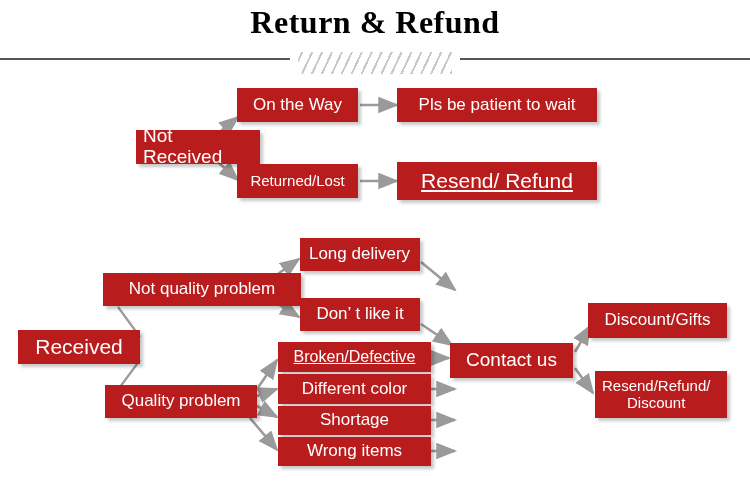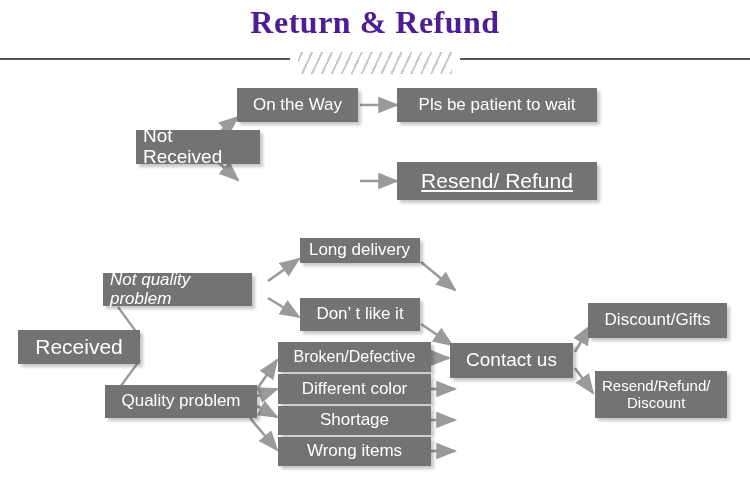--- a/index.html
+++ b/index.html
@@ -22,21 +22,21 @@
   #header-title {
     position: absolute;
     left: 0;
     top: 4px;
     width: 750px;
     text-align: center;
     font-family: "Liberation Serif", serif;
     font-weight: bold;
     font-size: 32px;
     letter-spacing: 0.5px;
-    color: #4c1d95;
+    color: #000000;
     white-space: nowrap;
   }
   #divider {
     position: absolute;
     left: 0;
     top: 52px;
     width: 750px;
     height: 22px;
   }
   .divider-rule {
@@ -56,21 +56,21 @@
     background-image: repeating-linear-gradient(
       -65deg,
       #c9c9c9 0px, #c9c9c9 2px,
       rgba(255,255,255,0) 2px, rgba(255,255,255,0) 9px);
   }
 
   
   .node {
     position: absolute;
     box-sizing: border-box;
-    background: #737373;
+    background: #b91c1c;
     color: #ffffff;
     display: flex;
     align-items: center;
     justify-content: center;
     padding: 0 7px;
     line-height: 1.08;
     white-space: pre-line;
     box-shadow: 3px 3px 3px rgba(0,0,0,0.22);
     font-family: "Liberation Sans", sans-serif;
     font-weight: 400;
@@ -151,34 +151,35 @@
       <path d="M575,368 L593,393"></path>
     </g>
   </svg>
 
   <div class="node" style="left:88px; top:130px; width:124px; height:34px; font-size:19px;margin-left:48px;">Not Received</div>
 
   <div class="node" style="left:237px; top:88px; width:121px; height:34px; font-size:17px;">On the Way</div>
 
   <div class="node" style="left:397px; top:88px; width:200px; height:34px; font-size:17px;text-align:center;">Pls be patient to wait</div>
 
+  <div class="node" style="left:237px; top:164px; width:121px; height:34px; font-size:15px;">Returned/Lost</div>
 
   <div class="node" style="left:397px; top:162px; width:200px; height:38px; font-size:21px;text-decoration:underline;">Resend/ Refund</div>
 
   <div class="node" style="left:18px; top:330px; width:122px; height:34px; font-size:21px;">Received</div>
 
-  <div class="node" style="left:103px; top:273px; width:149px; height:33px; font-size:17px;font-style:italic;">Not quality problem</div>
+  <div class="node" style="left:103px; top:273px; width:198px; height:33px; font-size:17px;">Not quality problem</div>
 
   <div class="node" style="left:105px; top:385px; width:152px; height:33px; font-size:17px;">Quality problem</div>
 
-  <div class="node" style="left:300px; top:238px; width:120px; height:25px; font-size:17px;padding-left:6px;">Long delivery</div>
+  <div class="node" style="left:300px; top:238px; width:120px; height:33px; font-size:17px;padding-left:6px;">Long delivery</div>
 
   <div class="node" style="left:300px; top:298px; width:120px; height:33px; font-size:17px;">Don’  t like it</div>
 
-  <div class="node" style="left:278px; top:342px; width:153px; height:30px; font-size:16px;">Broken/Defective</div>
+  <div class="node" style="left:278px; top:342px; width:153px; height:30px; font-size:16px;text-decoration:underline;">Broken/Defective</div>
 
   <div class="node" style="left:278px; top:374px; width:153px; height:30px; font-size:17px;">Different color</div>
 
   <div class="node" style="left:278px; top:406px; width:153px; height:29px; font-size:17px;">Shortage</div>
 
   <div class="node" style="left:278px; top:437px; width:153px; height:29px; font-size:17px;">Wrong items</div>
 
   <div class="node" style="left:450px; top:343px; width:123px; height:35px; font-size:19px;">Contact us</div>
 
   <div class="node" style="left:588px; top:303px; width:139px; height:35px; font-size:17px;">Discount/Gifts</div>

